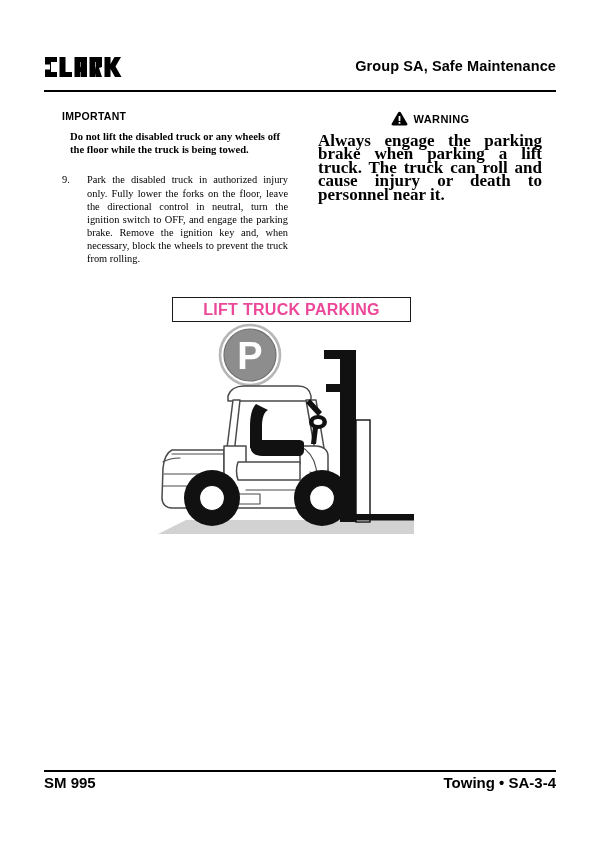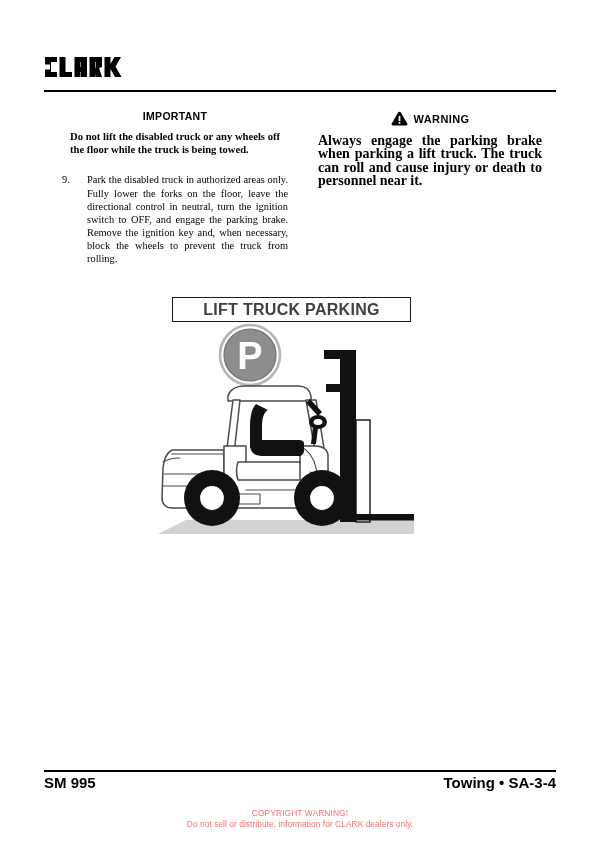--- a/index.html
+++ b/index.html
@@ -69,21 +69,20 @@
     position: absolute;
     left: 318px;
     top: 110px;
     width: 224px;
   }
 
   .notice-title {
     font-family: "Liberation Sans", sans-serif;
     font-weight: bold;
     font-size: 10.5px;
-    text-align: center;
     letter-spacing: 0.3px;
     margin: 0 0 3px 0;
   }
   .notice-body {
     font-family: "Liberation Serif", serif;
     font-weight: bold;
     font-size: 10.6px;
     line-height: 13.2px;
     text-align: justify;
     text-align-last: left;
@@ -126,21 +125,21 @@
   }
   .warning-label {
     font-family: "Liberation Sans", sans-serif;
     font-weight: bold;
     font-size: 11px;
     letter-spacing: 0.4px;
   }
   .warning-body {
     font-family: "Liberation Serif", serif;
     font-weight: bold;
-    font-size: 14px;
+    font-size: 17px;
     line-height: 13.4px;
     text-align: justify;
     text-align-last: left;
     margin: 0;
   }
 
   
   .figure {
     position: absolute;
     left: 150px;
@@ -159,21 +158,21 @@
     background: #fff;
     display: flex;
     align-items: center;
     justify-content: center;
   }
   .sign-box-text {
     font-family: "Liberation Sans", sans-serif;
     font-weight: bold;
     font-size: 16px;
     letter-spacing: 0.3px;
-    color: #404040;
+    color: #ec4899;
   }
   .truck-art {
     position: absolute;
     left: 0;
     top: 30px;
     width: 272px;
     height: 220px;
   }
 
   
@@ -239,32 +238,33 @@
         <rect x="73" y="16" width="1" height="10" fill="#fff"></rect>
 
         <path d="M91 6 L116 6 L116 26 L110 28 L116 46 L104 46 L100 30 L103 30 L103 16 L103 16 Z" fill="#000"></path>
         <rect x="91" y="6" width="12" height="40" fill="#000"></rect>
         <rect x="103" y="16" width="1" height="10" fill="#fff"></rect>
 
         <path d="M121 6 L133 6 L133 20 L141 6 L154 6 L143 25 L155 46 L142 46 L133 30 L133 46 L121 46 Z" fill="#000"></path>
       </svg>
       
     </div>
+    <div class="header-title">Group SA, Safe Maintenance</div>
     <div class="header-rule"></div>
   </div>
 
   <div class="col-left">
     <div class="notice">
       <div class="notice-title">IMPORTANT</div>
       <p class="notice-body">Do not lift the disabled truck or any wheels off the floor while the truck is being towed.</p>
     </div>
 
     <div class="numbered">
       <span class="num">9.</span>
-      <span>Park the disabled truck in authorized areas only. Fully lower the forks on the floor, leave the directional control in neutral, turn the ignition switch to OFF, and engage the parking brake. Remove the ignition key and, when necessary, block the wheels to prevent the truck from rolling.</span>
+      <span>Park the disabled truck in authorized injury only. Fully lower the forks on the floor, leave the directional control in neutral, turn the ignition switch to OFF, and engage the parking brake. Remove the ignition key and, when necessary, block the wheels to prevent the truck from rolling.</span>
     </div>
   </div>
 
   <div class="col-right">
     <div class="warning-head">
       <svg class="warn-tri" viewBox="0 0 34 30">
         <path d="M17 1.5 C18.3 1.5 19.1 2.2 19.7 3.2 L32.4 25.2 C33.1 26.5 33.2 27.5 32.5 28.2 C31.9 28.8 31.1 28.9 29.9 28.9 L4.1 28.9 C2.9 28.9 2.1 28.8 1.5 28.2 C0.8 27.5 0.9 26.5 1.6 25.2 L14.3 3.2 C14.9 2.2 15.7 1.5 17 1.5 Z" fill="#000"></path>
         <rect x="15.2" y="10" width="3.6" height="10" rx="0.6" fill="#fff"></rect>
         <rect x="15.2" y="22" width="3.6" height="3.4" rx="0.6" fill="#fff"></rect>
       </svg>
@@ -354,18 +354,14 @@
 
     </svg>
   </div>
 
   <div class="footer-rule"></div>
   <div class="footer">
     <span class="footer-left">SM 995</span>
     <span class="footer-right">Towing • SA-3-4</span>
   </div>
 
-  <div class="copyright">
-    <span class="cw-line1">COPYRIGHT WARNING!</span>
-    <span class="cw-line2">Do not sell or distribute, information for CLARK dealers only.</span>
-  </div>
 
 </div>
 
 </body></html>

